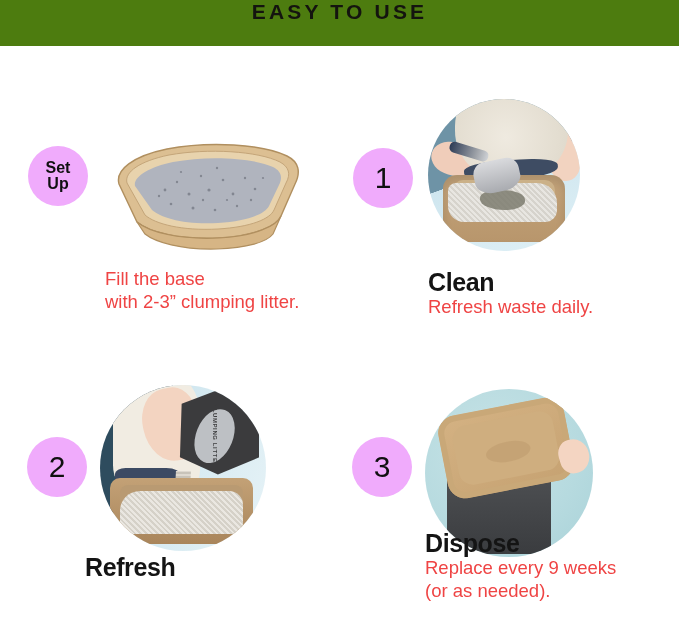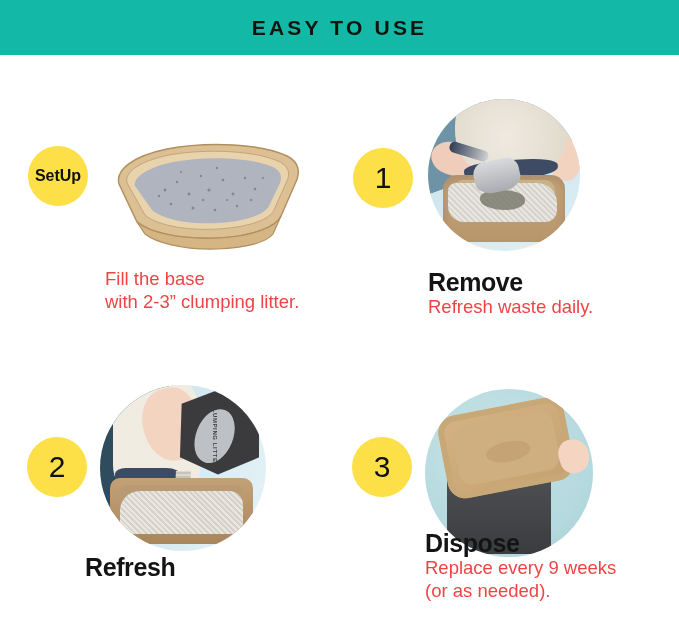--- a/index.html
+++ b/index.html
@@ -13,42 +13,41 @@
     position: relative;
     overflow: hidden;
     font-family: "Liberation Sans", sans-serif;
     color: #1b1b1b;
   }
 
   
   .banner {
     position: absolute;
     left: 0; top: 0;
-    width: 679px; height: 55px;
-    background: #14b8a6;
+    width: 679px; height: 46px;
+    background: #4d7c0f;
     display: flex;
-    align-items: center;
     justify-content: center;
   }
   .banner-title {
     font-size: 21px;
     font-weight: 700;
     letter-spacing: 3.2px;
     color: #14140f;
     white-space: nowrap;
   }
 
   
   .badge {
     position: absolute;
     width: 60px; height: 60px;
     border-radius: 50%;
-    background: #fde047;
+    background: #f0abfc;
     display: flex;
-    flex-direction: row;
+    flex-direction: column;
     align-items: center;
     justify-content: center;
     line-height: 1.0;
   }
   .badge-num {
     font-size: 30px;
     font-weight: 400;
     color: #101010;
   }
   .badge-word {
@@ -374,21 +373,21 @@
   <div class="p1-box">
     <div class="p1-box-inner"></div>
   </div>
   <div class="p1-litter"></div>
   <div class="p1-waste"></div>
   <div class="p1-scoop-head"></div>
   <div class="p1-scoop-handle"></div>
 </div>
 
 <div class="caption" style="left:428px; top:268px; width:240px;">
-  <div class="cap-head">Remove</div>
+  <div class="cap-head">Clean</div>
   <div class="cap-body">Refresh waste daily.</div>
 </div>
 
 <div class="badge" style="left:27px; top:437px;">
   <div class="badge-num">2</div>
 </div>
 
 <div class="photo" style="left:100px; top:385px; width:166px; height:166px;">
   <div class="p2-bg"></div>
   <div class="p2-person"></div>

